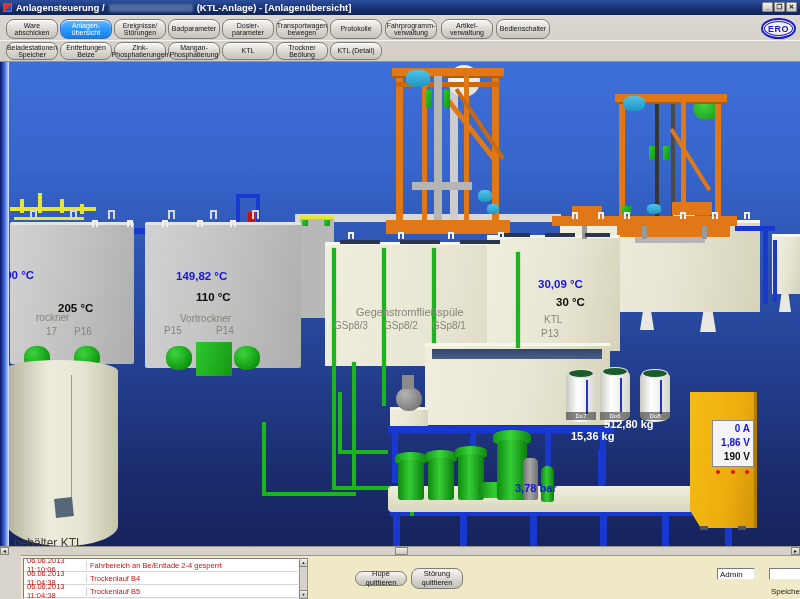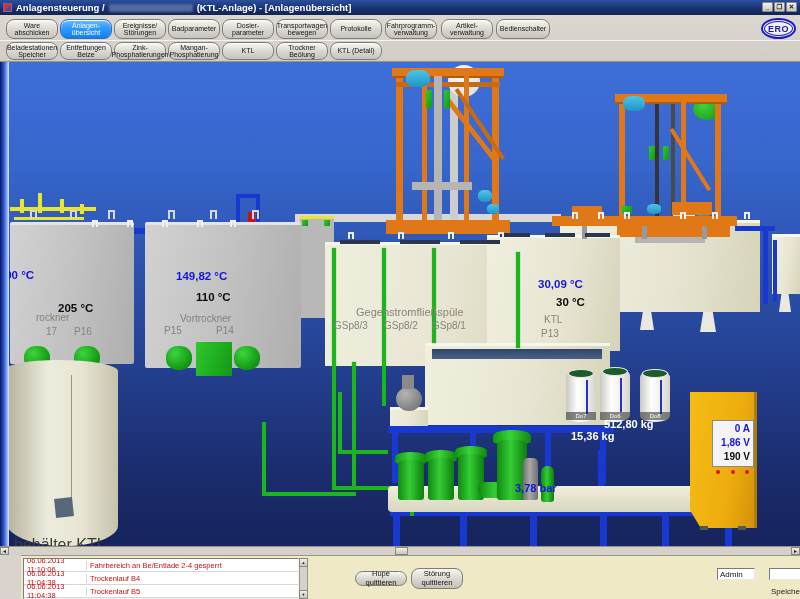--- a/index.html
+++ b/index.html
@@ -88,21 +88,21 @@
   .storage .seam { position:absolute; left:58%; top:8%; width:1px; height:72%; background:#9b9880; }
   .storage .patch { position:absolute; left:44%; top:74%; width:18px; height:19px; background:#566878; transform:rotate(-6deg); }
 
   .pusbox { background:#070707; z-index:32; }
 
   .lbl { position:absolute; white-space:nowrap; z-index:40; }
   .lbl-blue  { font-size:11.5px; font-weight:bold; color:#1414dd; }
   .lbl-black { font-size:11.5px; font-weight:bold; color:#0b0b0b; }
   .lbl-gray  { font-size:10px; color:#84847a; }
   .lbl-white { font-size:11px; font-weight:bold; color:#fff; }
-  .lbl-dark  { font-size:16px; color:#3c3c32; }
+  .lbl-dark  { font-size:12px; color:#3c3c32; }
 
   .watertop { background:linear-gradient(180deg,#31456a,#4a6088); z-index:13; }
   .pumpgray { background:radial-gradient(circle at 35% 30%,#b5b5b5,#7e7e7e 70%); border-radius:50%; z-index:14; }
 
   
   .hscroll { position:absolute; left:0; top:546px; width:800px; height:9px; background:#d6d2ca; border-top:1px solid #96928a; z-index:60; }
   .sb-btn { position:absolute; width:9px; height:8px; background:linear-gradient(#f0efec,#c9c6c0);
     border:1px solid #8a8781; font-size:5px; line-height:7px; text-align:center; color:#222; }
   .sb-thumb { position:absolute; width:13px; height:8px; background:linear-gradient(#f0efec,#c9c6c0); border:1px solid #8a8781; }
 

